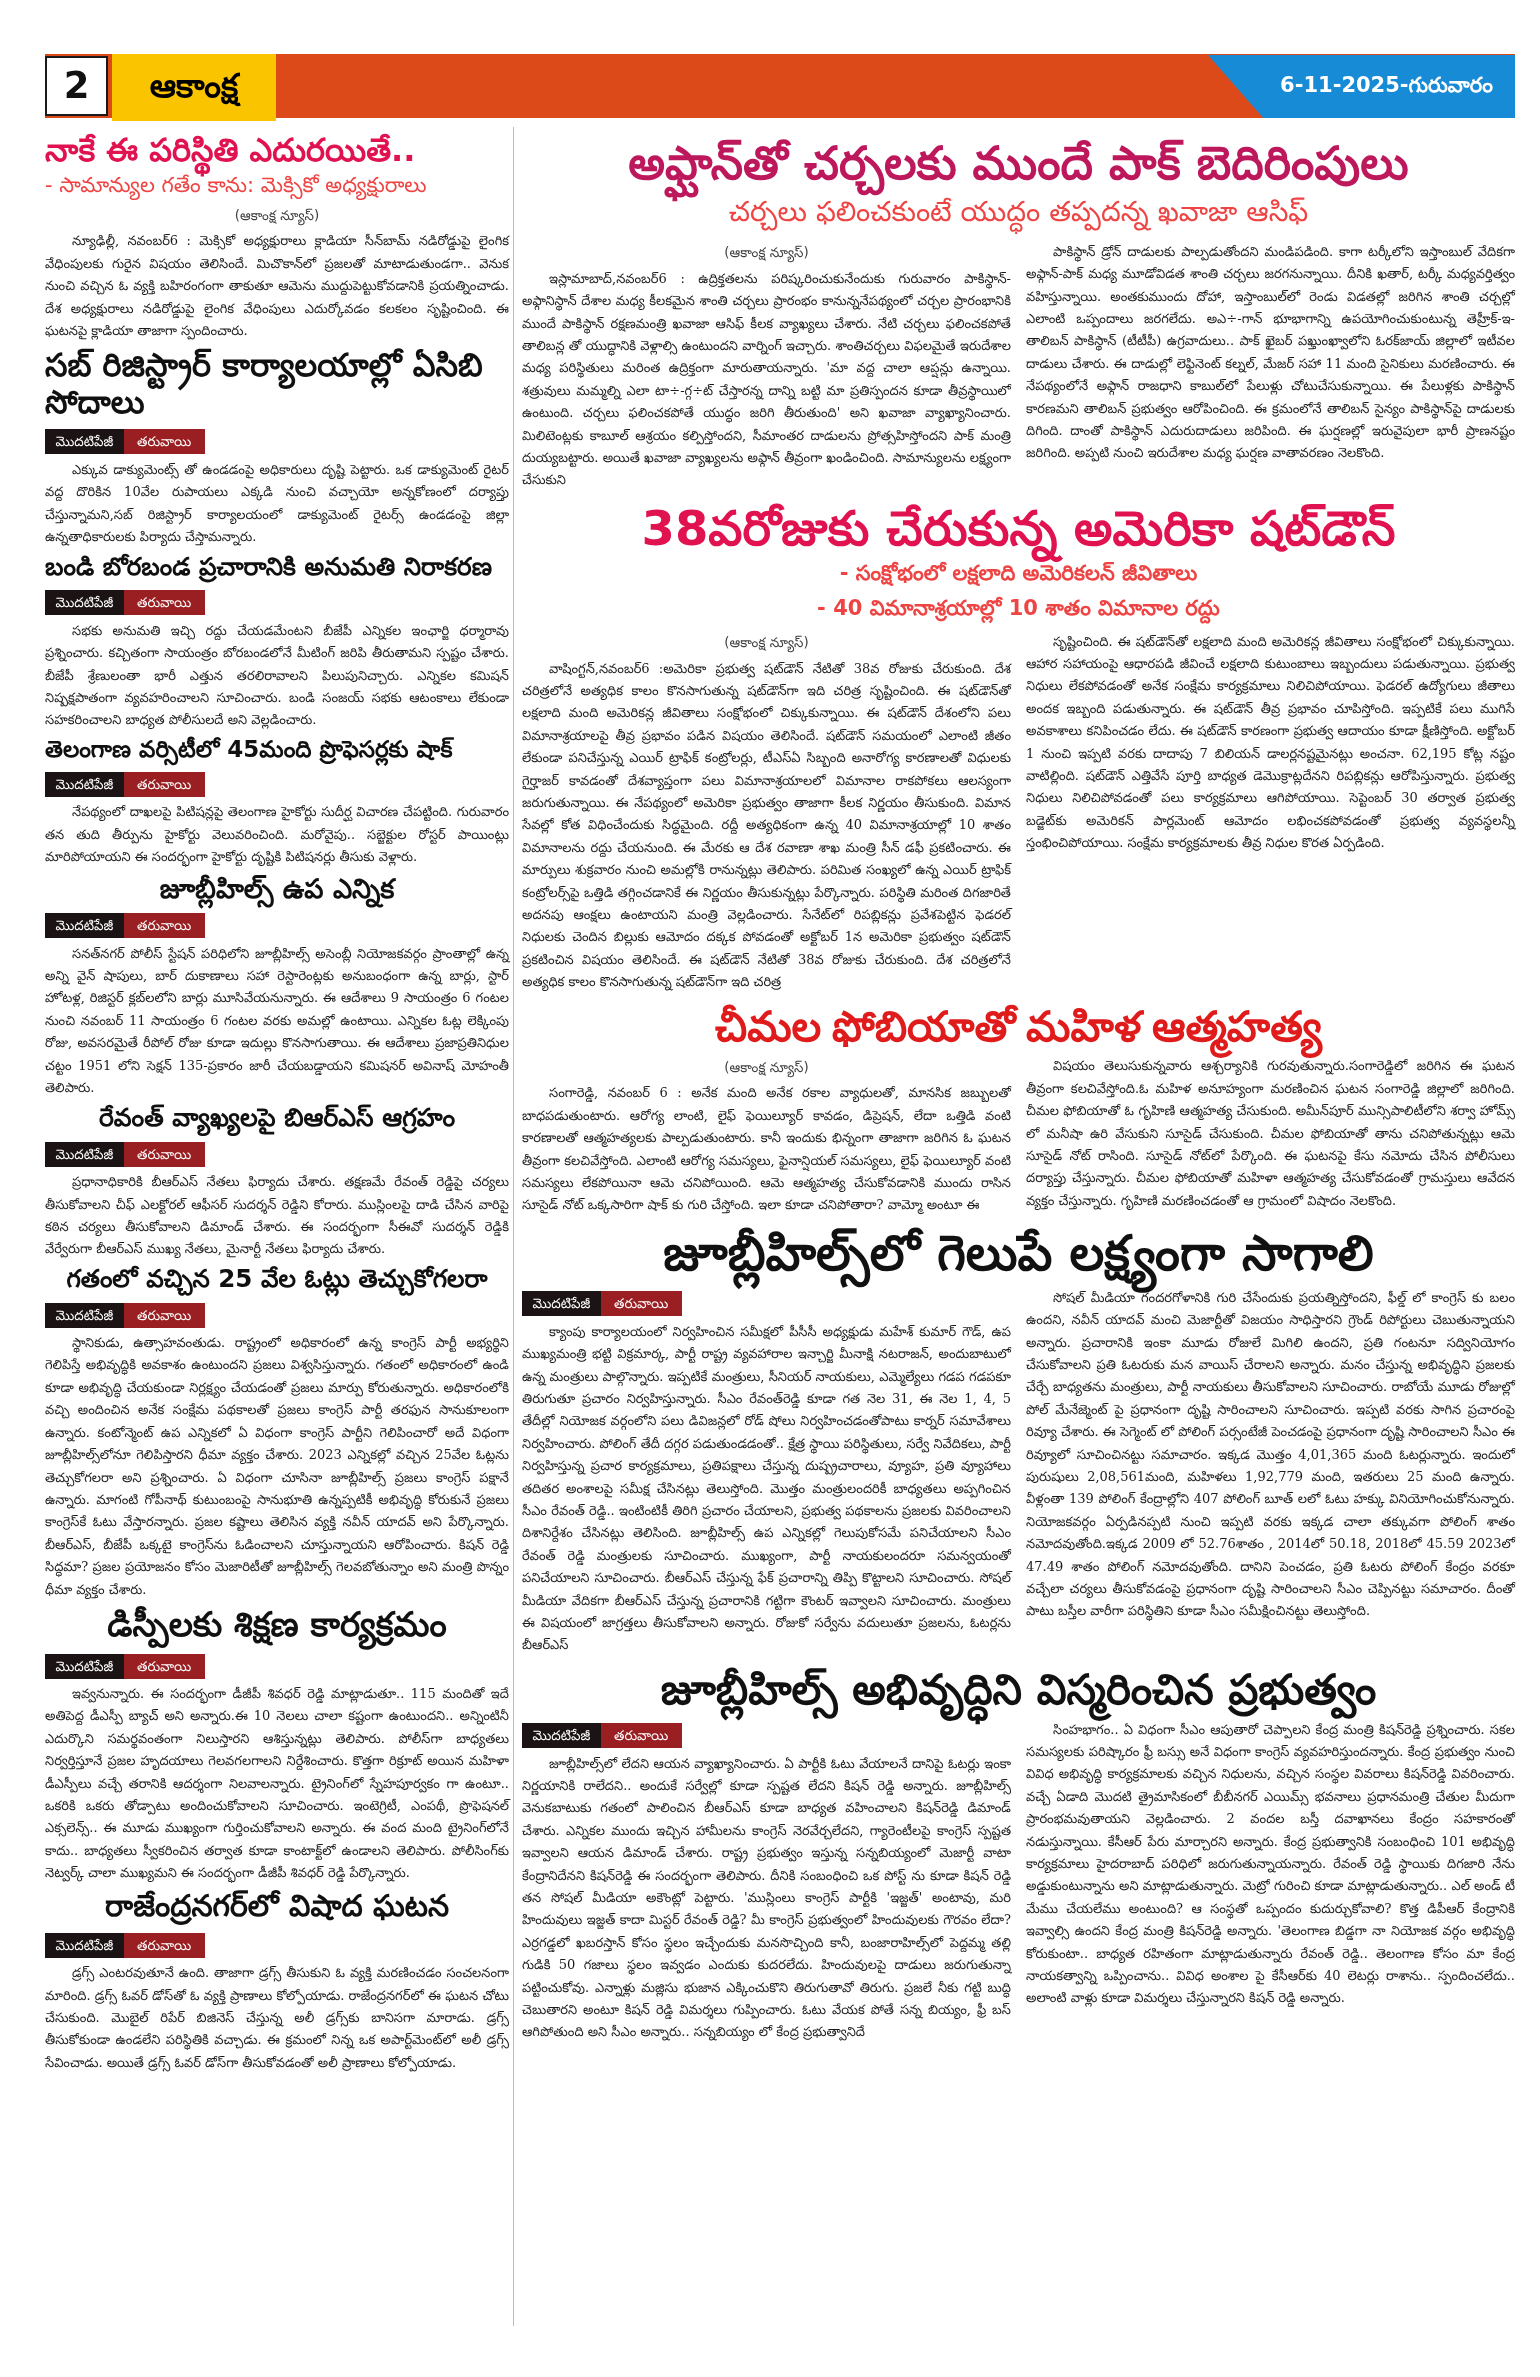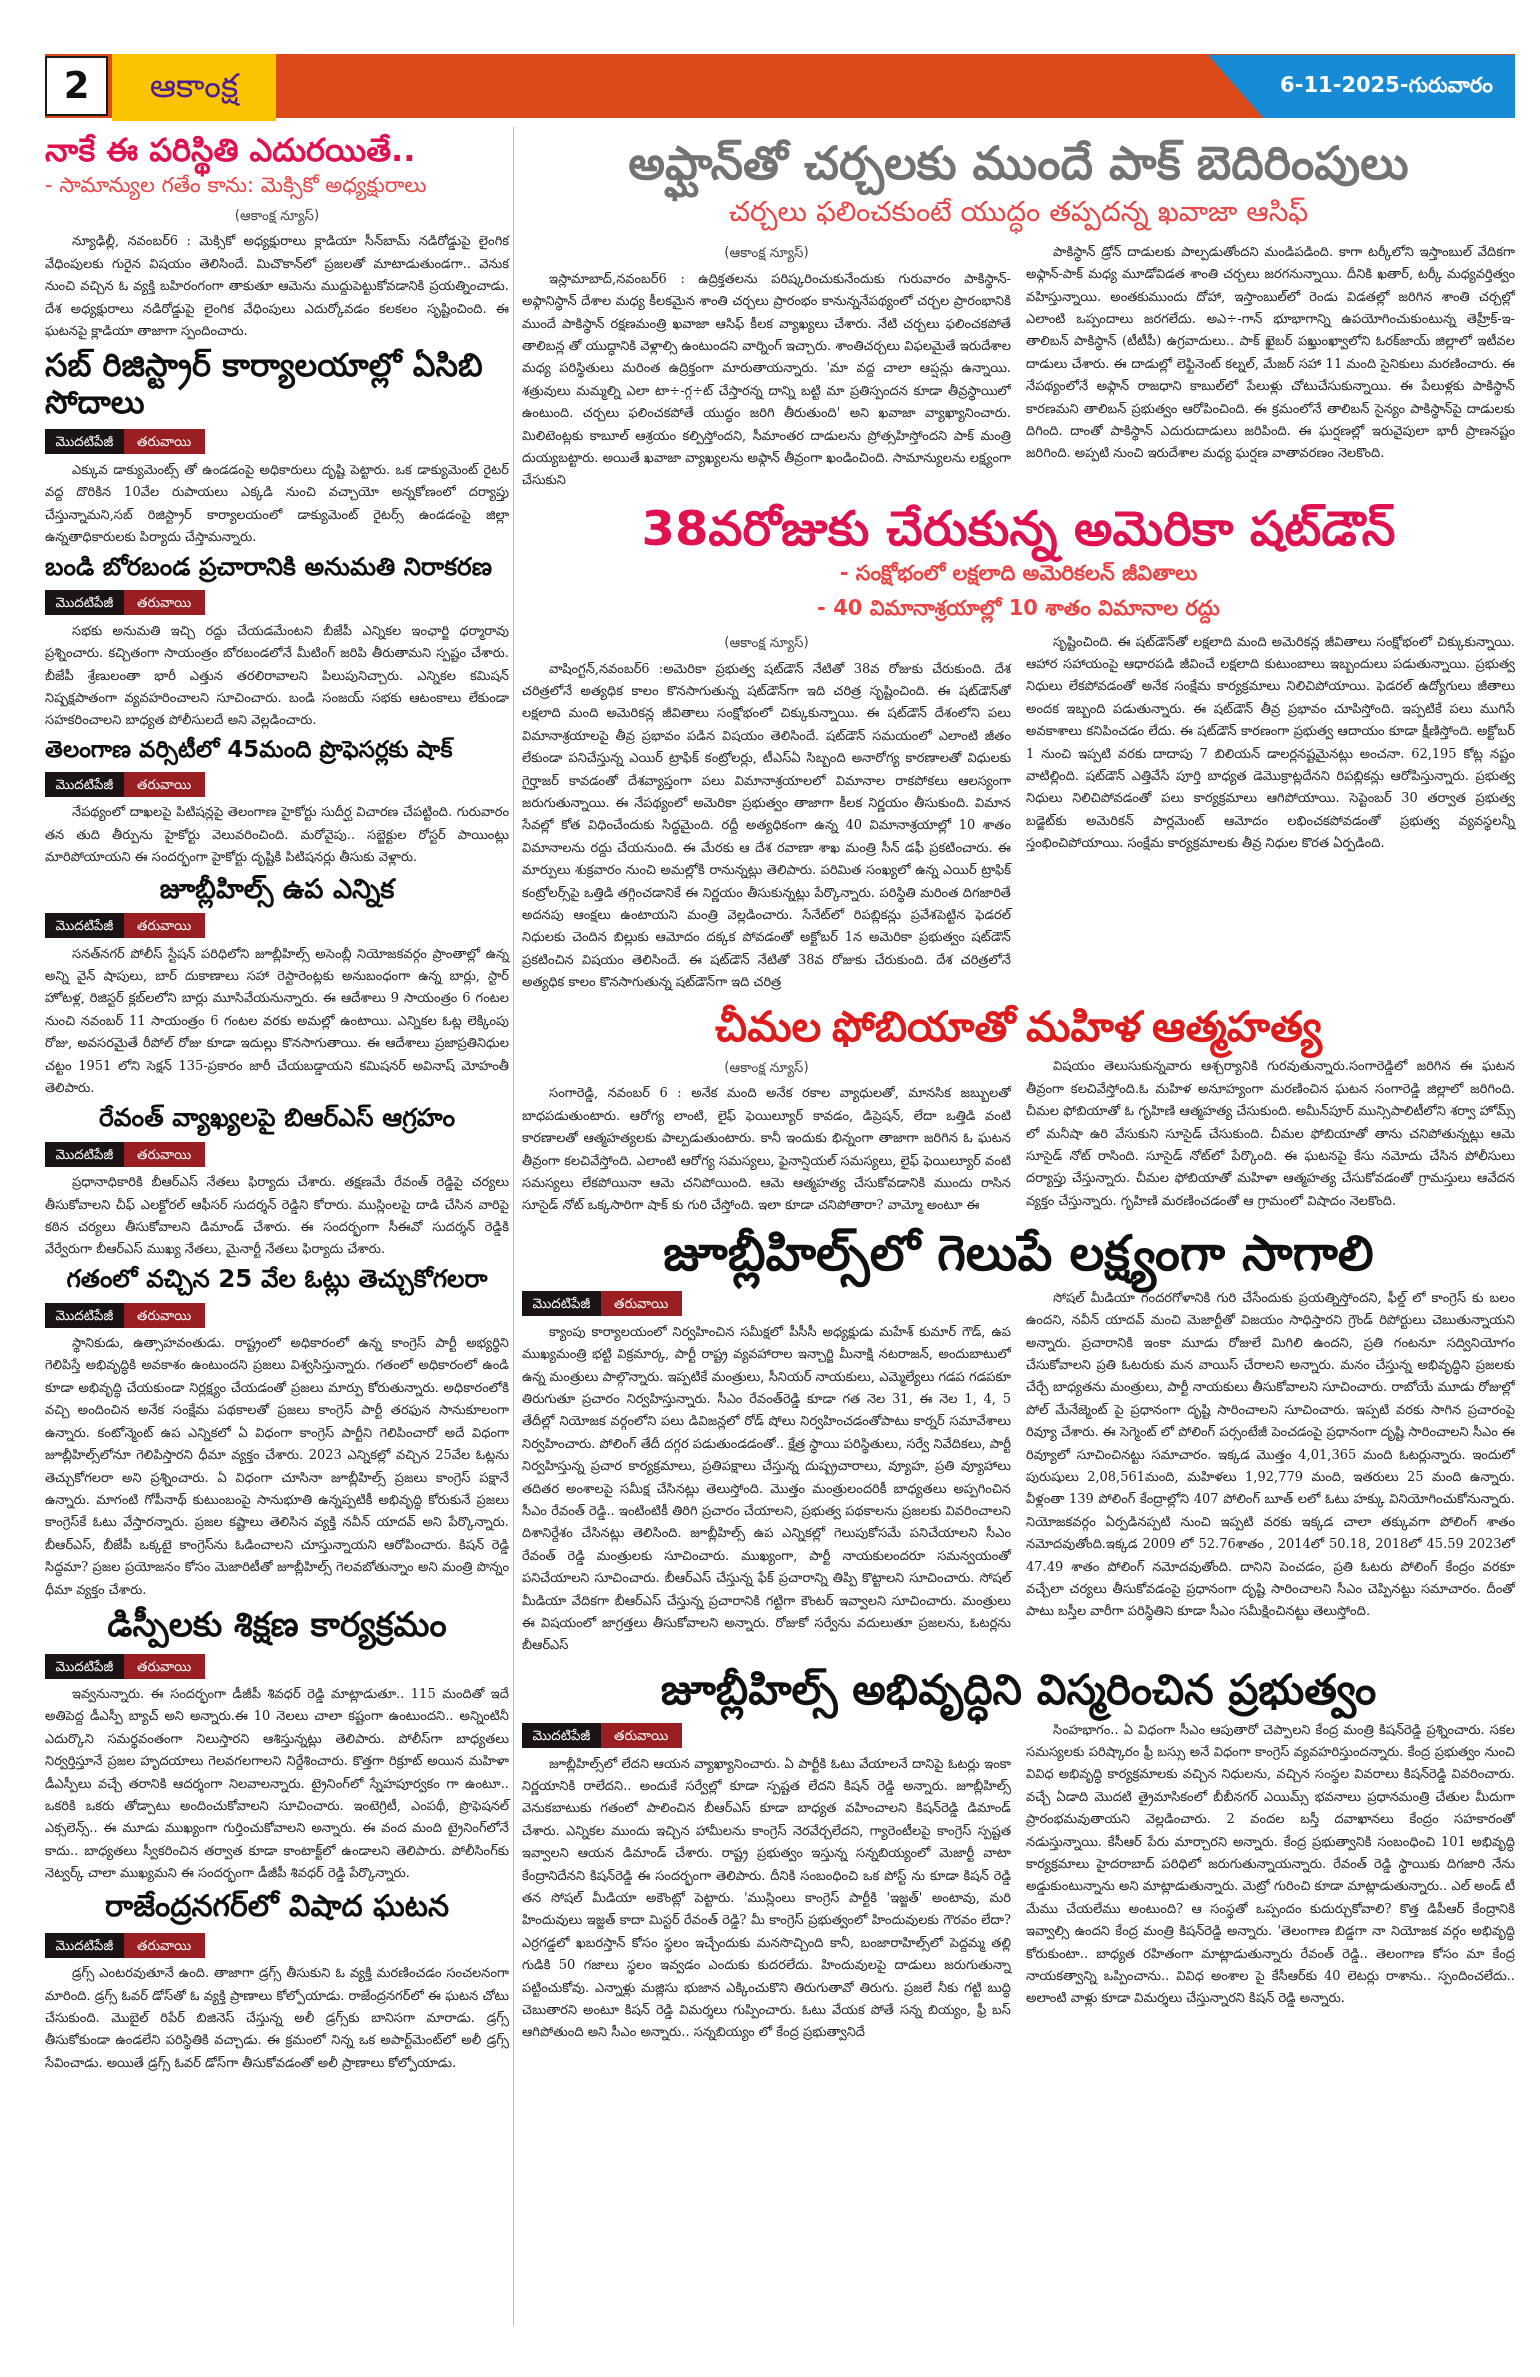--- a/index.html
+++ b/index.html
@@ -1,28 +1,28 @@
 <!DOCTYPE html>
 <html style="font-size:12px"><head>
 <meta charset="utf-8">
 <style>
   html,body{margin:0;padding:0;background:#fff;}
   body{width:1541px;height:2377px;position:relative;overflow:hidden;font-family:"DejaVu Sans",sans-serif;color:#1a1a1a;}
   .masthead{position:absolute;left:45px;top:54px;width:1470px;height:64px;background:#dc4a1a;}
   .page-no{position:absolute;left:45px;top:56px;width:63px;height:60px;background:#fff;border:2.2px solid #1a1a1a;box-sizing:border-box;font-family:"DejaVu Sans",sans-serif;font-weight:bold;font-size:37px;line-height:55px;text-align:center;color:#111;}
-  .logo{position:absolute;left:112px;top:54px;width:164px;height:67px;background:#fbc400;color:#4c1d95;font-weight:normal;font-size:33px;line-height:63px;text-align:center;font-family:"DejaVu Sans",sans-serif;}
+  .logo{position:absolute;left:112px;top:54px;width:164px;height:67px;background:#fbc400;color:#000000;font-weight:bold;font-size:33px;line-height:63px;text-align:center;font-family:"DejaVu Sans",sans-serif;}
   .date-box{position:absolute;left:1208px;top:55px;width:307px;height:63px;background:#178bd6;clip-path:polygon(0 0,100% 0,100% 100%,18% 100%);}
   .date-text{position:absolute;left:1267px;top:73px;width:239px;color:#fff;font-size:21px;font-weight:bold;text-align:center;}
   .col{position:absolute;top:127px;}
   .left{left:45px;width:464px;}
   .mid{left:522px;width:993px;}
   .rule{position:absolute;left:513px;top:127px;width:0.7px;height:2199px;background:#bbb;}
   .hl{font-weight:bold;line-height:1.15;margin:4.5px 0 4.5px;text-align:center;}
   .hl.red{color:#e0124f;}
-  .hl.blue{color:#737373;}
+  .hl.blue{color:#be185d;}
   .hl.crimson{color:#e01b1b;font-family:Liberation Serif, serif;}
   .hl.black{color:#111;}
   .sub{text-align:center;font-size:22.4px;margin:3px 0 6px;color:#ef4444;}
   .byline{text-align:center;color:#404040;font-size:13.4px;margin:4.5px 0;}
   .body{font-family:"DejaVu Serif",serif;font-size:13px;line-height:22.4px;text-align:justify;text-indent:27px;margin:0 0 4.5px;}
   .tag{display:inline-flex;margin:4.5px 0 4.5px;height:25px;}
   .tag .a{background:#1c1414;color:#fff;font-size:13.4px;padding:0 10.4px;line-height:25px;}
   .tag .b{background:#9a1f22;color:#fff;font-size:13.4px;padding:0 13.4px;line-height:25px;}
   .two{display:flex;gap:15px;}
   .two>div{flex:1;}

